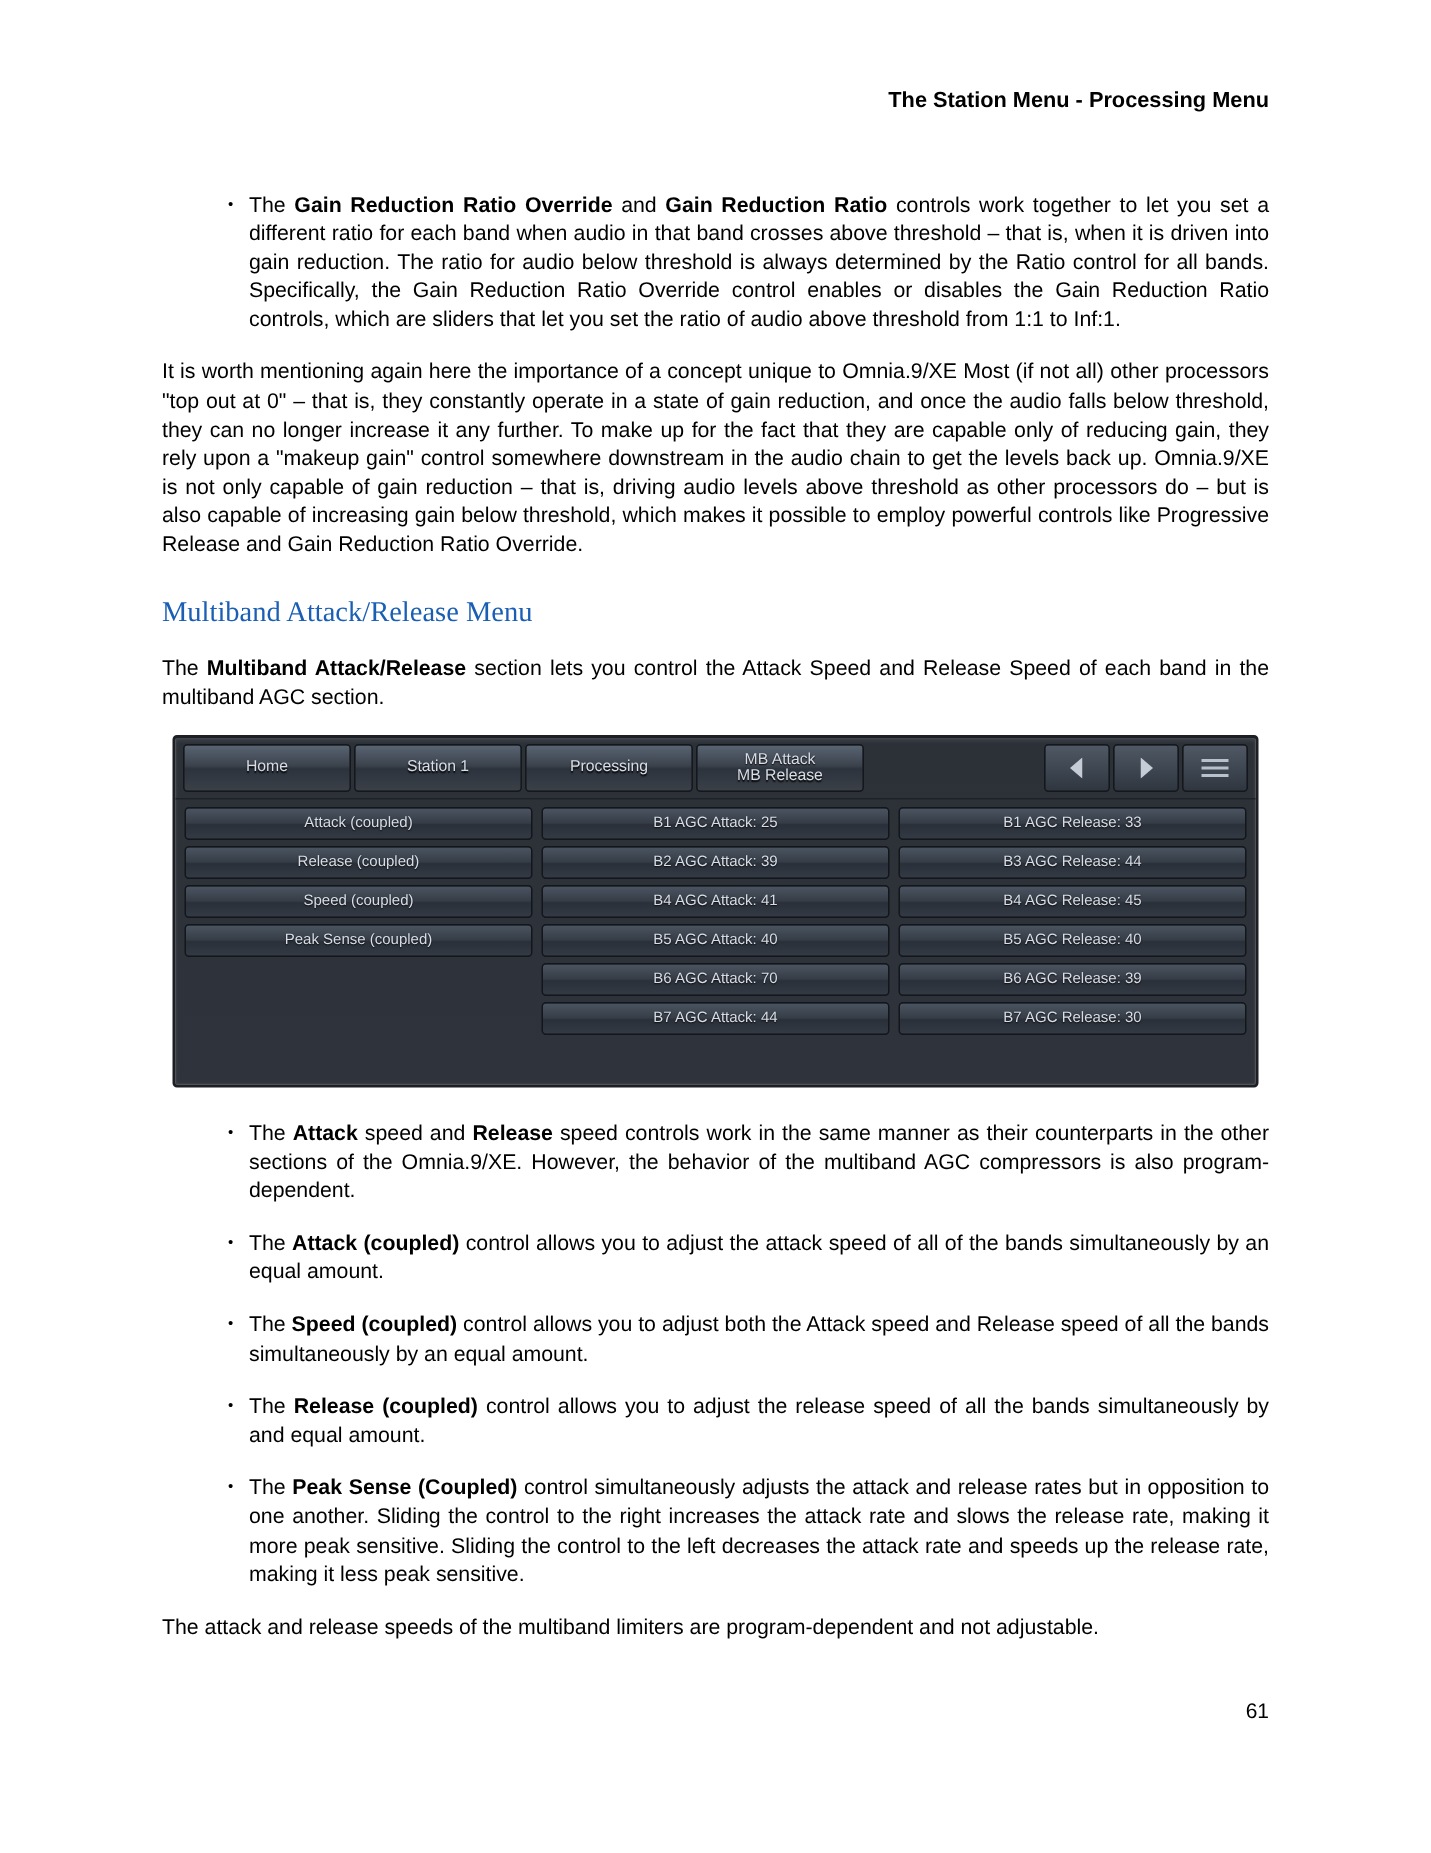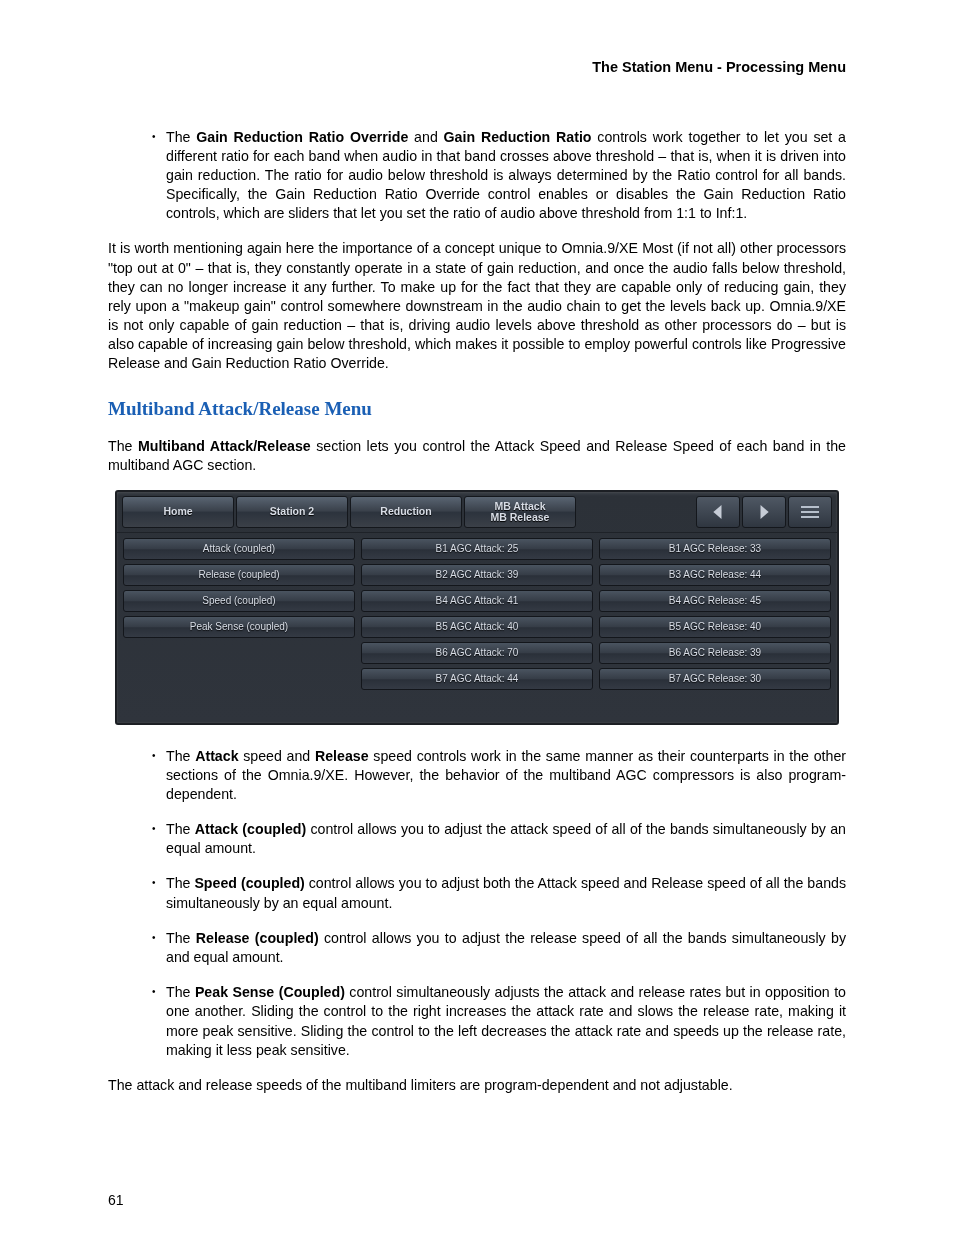--- a/index.html
+++ b/index.html
@@ -17,39 +17,39 @@
     font-size: 14.5px;
     margin-bottom: 50px;
   }
   .body-text {
     text-align: justify;
     margin: 16px 0 14px 0;
   }
   .section-heading {
     color: #1a5fb4;
     font-family: Georgia, "Times New Roman", serif;
-    font-weight: bold;
+    font-weight: normal;
     font-size: 19px;
     margin: 22px 0 2px 0;
   }
   ul.bullets { list-style: none; padding: 0; margin: 0 0 14px 44px; }
   ul.bullets li {
     position: relative;
     padding-left: 14px;
     text-align: justify;
     margin-bottom: 16px;
   }
   ul.bullets li::before {
     content: "•";
     position: absolute;
     left: 0;
     top: 2px;
     font-size: 10px;
   }
-  .page-num { text-align: left; font-size: 14px; margin-top: 96px; }
+  .page-num { text-align: right; font-size: 14px; margin-top: 36px; }
 
   
   .screenshot {
     width: 720px;
     margin: 12px auto 22px auto;
     background: linear-gradient(#3a4048,#2c3138 4px,#2f343c);
     border: 2px solid #1c1f24;
     border-radius: 3px;
     box-shadow: inset 0 0 2px #555;
     font-family: "Segoe UI", Arial, sans-serif;
@@ -71,21 +71,20 @@
     align-items: center;
     justify-content: center;
     background: linear-gradient(#596472,#3b424c 45%,#2c333d 52%,#3b4048);
     border: 1px solid #14171c;
     border-radius: 3px;
     margin-right: 2px;
     text-shadow: 0 1px 1px #000;
     font-size: 10.5px;
     line-height: 1.05;
     text-align: center;
-    font-weight: bold;
   }
   .bc-spacer { flex: 1; }
   .nav-arrow, .nav-menu {
     width: 42px; height: 30px;
     display: flex; align-items: center; justify-content: center;
     background: linear-gradient(#4f5864,#2f3640);
     border: 1px solid #14171c;
     border-radius: 3px;
     margin-left: 2px;
   }
@@ -123,22 +122,22 @@
 </ul>
 
 <p class="body-text">It is worth mentioning again here the importance of a concept unique to Omnia.9/XE Most (if not all) other processors "top out at 0" – that is, they constantly operate in a state of gain reduction, and once the audio falls below threshold, they can no longer increase it any further. To make up for the fact that they are capable only of reducing gain, they rely upon a "makeup gain" control somewhere downstream in the audio chain to get the levels back up. Omnia.9/XE is not only capable of gain reduction – that is, driving audio levels above threshold as other processors do – but is also capable of increasing gain below threshold, which makes it possible to employ powerful controls like Progressive Release and Gain Reduction Ratio Override.</p>
 
 <div class="section-heading">Multiband Attack/Release Menu</div>
 <p class="body-text">The <b>Multiband Attack/Release</b> section lets you control the Attack Speed and Release Speed of each band in the multiband AGC section.</p>
 
 <div class="screenshot">
   <div class="breadcrumb">
     <div class="crumb">Home</div>
-    <div class="crumb">Station 2</div>
-    <div class="crumb">Reduction</div>
+    <div class="crumb">Station 1</div>
+    <div class="crumb">Processing</div>
     <div class="crumb">
       <span>MB Attack</span>
       <span>MB Release</span>
     </div>
     <div class="bc-spacer"></div>
     <div class="nav-arrow">
       <svg viewBox="0 0 10 12">
           <path d="M8 0 L1 6 L8 12 Z" fill="#c6ccd6"></path>
         </svg>
     </div>

